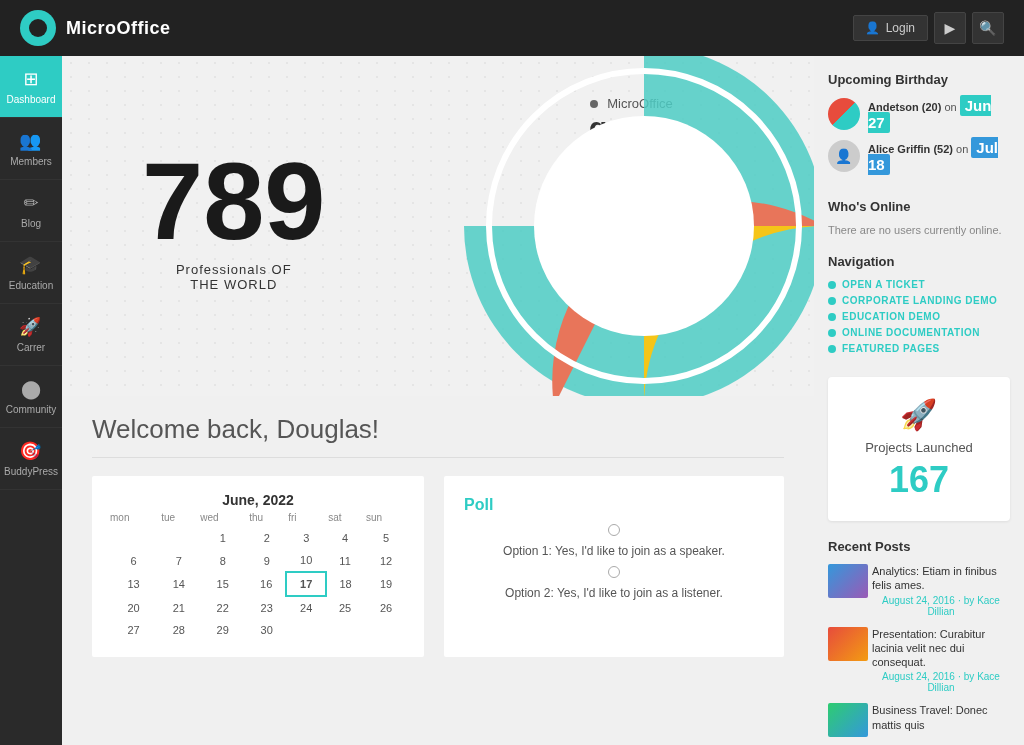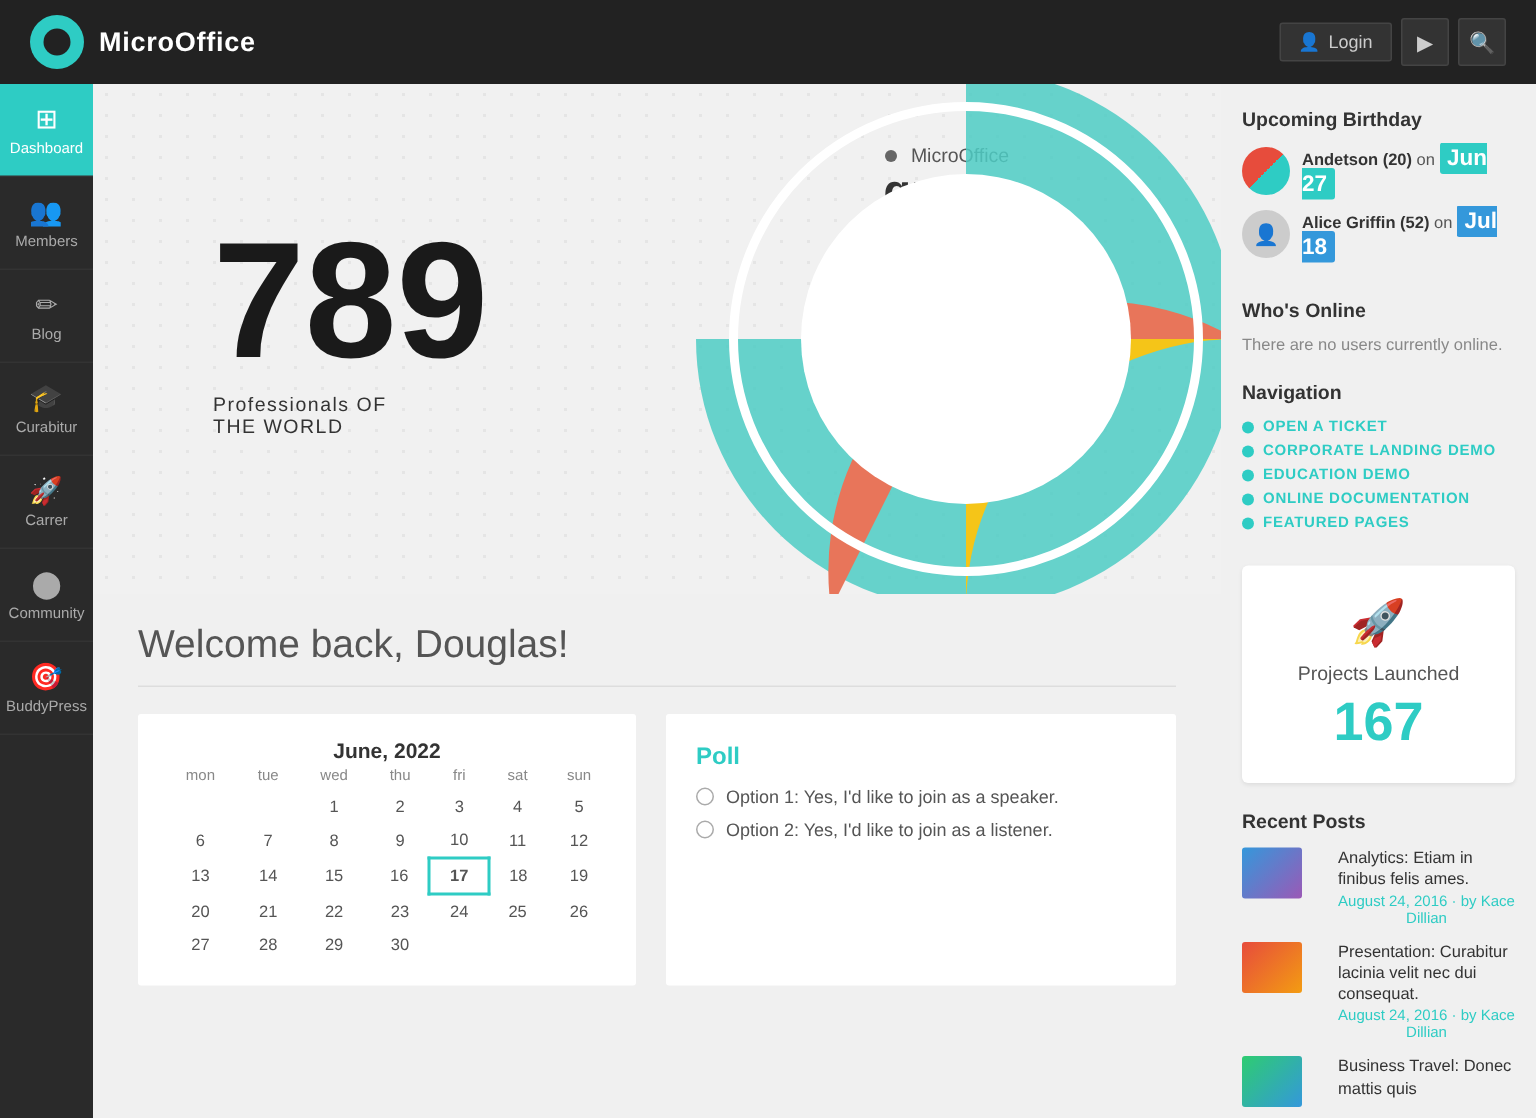--- a/index.html
+++ b/index.html
@@ -114,20 +114,21 @@
     }
     .hero-big-number {
       font-size: 110px;
       font-weight: 900;
       color: #1a1a1a;
       line-height: 1;
     }
     .hero-subtitle {
       font-size: 13px;
       color: #333;
+      text-align: center;
       font-weight: 500;
       letter-spacing: 1px;
       margin-top: 6px;
     }
     .hero-subtitle span { display: block; }
 
     
     .hero-chart {
       position: absolute;
       right: -20px;
@@ -186,21 +187,21 @@
       font-weight: 600;
       color: #333;
     }
     .cal-grid {
       width: 100%;
       border-collapse: collapse;
     }
     .cal-grid th {
       font-size: 10px;
       color: #888;
-      text-align: center;
+      text-align: left;
       padding: 4px 2px;
       font-weight: 400;
     }
     .cal-grid td {
       text-align: center;
       font-size: 11px;
       color: #555;
       padding: 5px 2px;
       cursor: pointer;
     }
@@ -232,20 +233,21 @@
       margin-bottom: 14px;
       line-height: 1.4;
     }
     .poll-option {
       display: flex;
       align-items: center;
       gap: 8px;
       margin-bottom: 8px;
       font-size: 12px;
       color: #555;
+      flex-direction: column;
     }
     .poll-radio {
       width: 12px; height: 12px;
       border-radius: 50%;
       border: 1.5px solid #aaa;
       flex-shrink: 0;
     }
 
     
     .right-sidebar {
@@ -327,21 +329,21 @@
       text-align: center;
       box-shadow: 0 1px 3px rgba(0,0,0,0.08);
     }
     .projects-icon { font-size: 30px; color: #f0a500; margin-bottom: 8px; }
     .projects-label { font-size: 13px; color: #555; margin-bottom: 4px; }
     .projects-number { font-size: 36px; font-weight: 700; color: #2eccc4; }
 
     
     .recent-post-item {
       display: flex;
-      gap: 24px;
+      gap: 4px;
       margin-bottom: 10px;
       align-items: flex-start;
     }
     .post-thumb {
       width: 40px; height: 34px;
       border-radius: 2px;
       background: #bbb;
       flex-shrink: 0;
       overflow: hidden;
     }
@@ -384,21 +386,21 @@
     <div class="sidebar-item">
       <span class="sidebar-icon">👥</span>
       <span>Members</span>
     </div>
     <div class="sidebar-item">
       <span class="sidebar-icon">✏</span>
       <span>Blog</span>
     </div>
     <div class="sidebar-item">
       <span class="sidebar-icon">🎓</span>
-      <span>Curabitur</span>
+      <span>Education</span>
     </div>
     <div class="sidebar-item">
       <span class="sidebar-icon">🚀</span>
       <span>Carrer</span>
     </div>
     <div class="sidebar-item">
       <span class="sidebar-icon">⬤</span>
       <span>Community</span>
     </div>
     <div class="sidebar-item">

